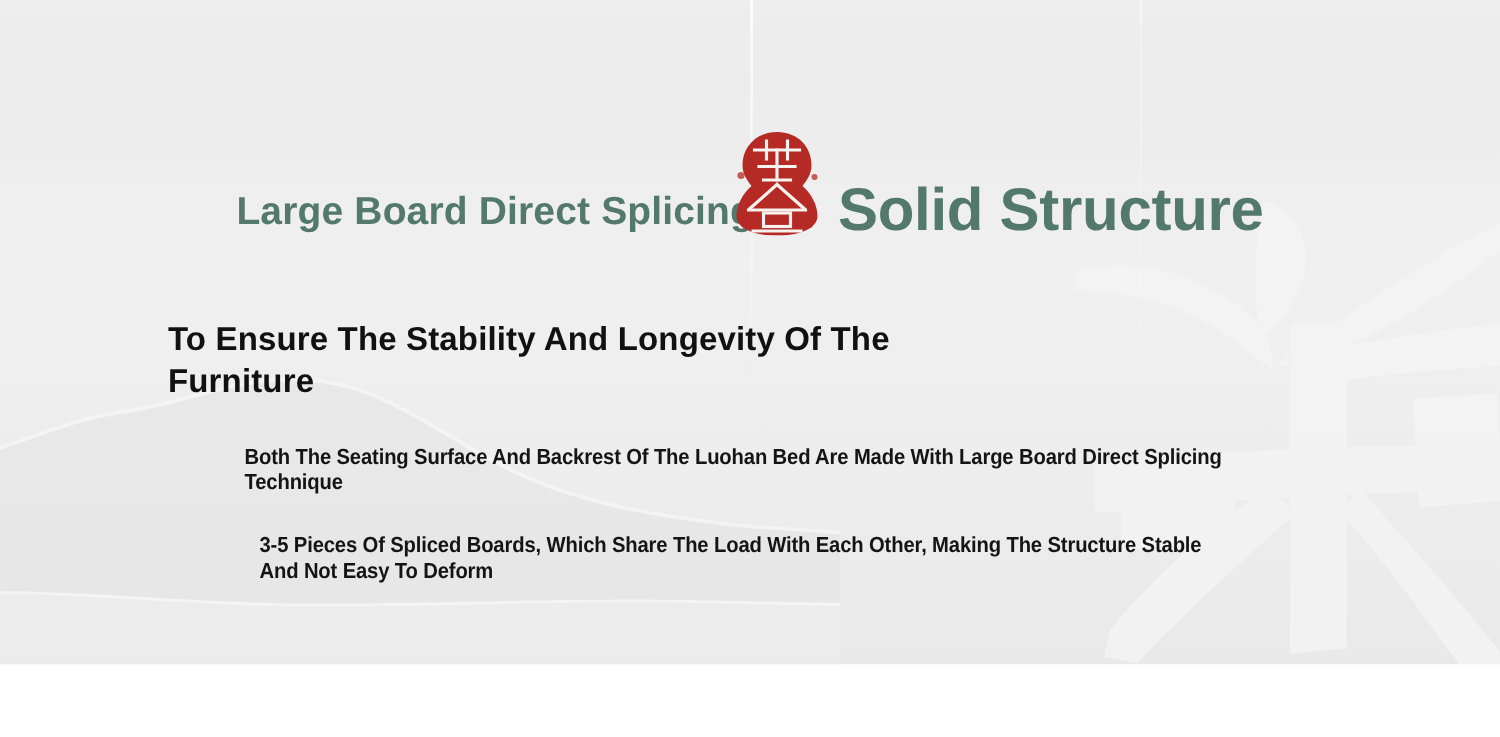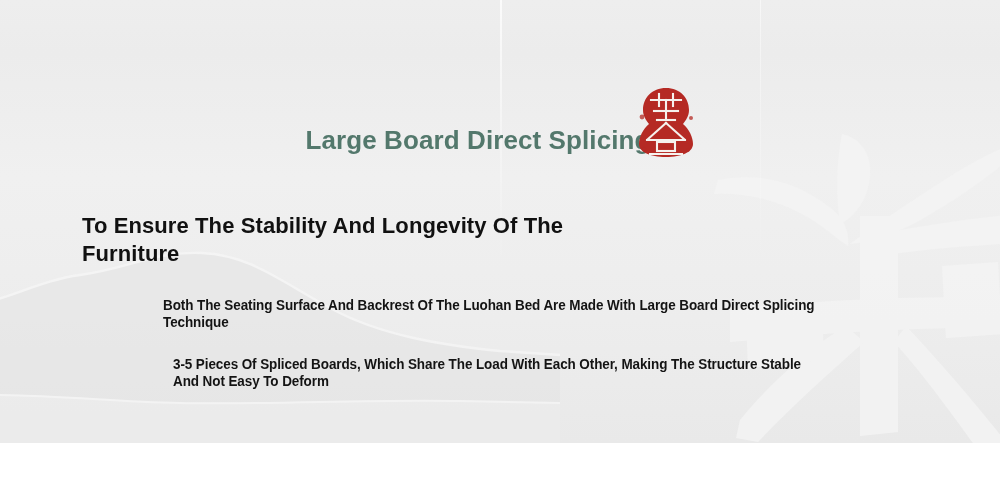--- a/index.html
+++ b/index.html
@@ -109,21 +109,21 @@
   
   .copy {
     position: absolute;
     left: 0;
     right: 0;
     top: 212px;
   }
 
   .subheading {
     width: 524px;
-    margin-left: 82px;
+    margin-left: 112px;
     font-size: 22px;
     font-weight: 600;
     line-height: 28px;
     color: #111111;
     letter-spacing: .1px;
   }
 
   .para {
     color: #141414;
     font-weight: 700;
@@ -241,20 +241,21 @@
         <g stroke="#f6f2ee" stroke-width="2.1" fill="none" stroke-linecap="square">
           <path d="M29 36 L 11 52"></path>
           <path d="M29 36 L 47 52"></path>
           <line x1="10" y1="53" x2="48" y2="53"></line>
           <rect x="20" y="55" width="18" height="9"></rect>
           <line x1="13" y1="67" x2="45" y2="67"></line>
         </g>
       </svg>
     </div>
 
+    <div class="headline-right">Solid Structure</div>
   </div>
 
   <div class="copy">
     <div class="subheading">To Ensure The Stability And Longevity Of The Furniture</div>
 
     <div class="para para-1">Both The Seating Surface And Backrest Of The Luohan Bed Are Made With Large Board Direct Splicing Technique</div>
 
     <div class="para para-2">3-5 Pieces Of Spliced Boards, Which Share The Load With Each Other, Making The Structure Stable And Not Easy To Deform</div>
   </div>
 

